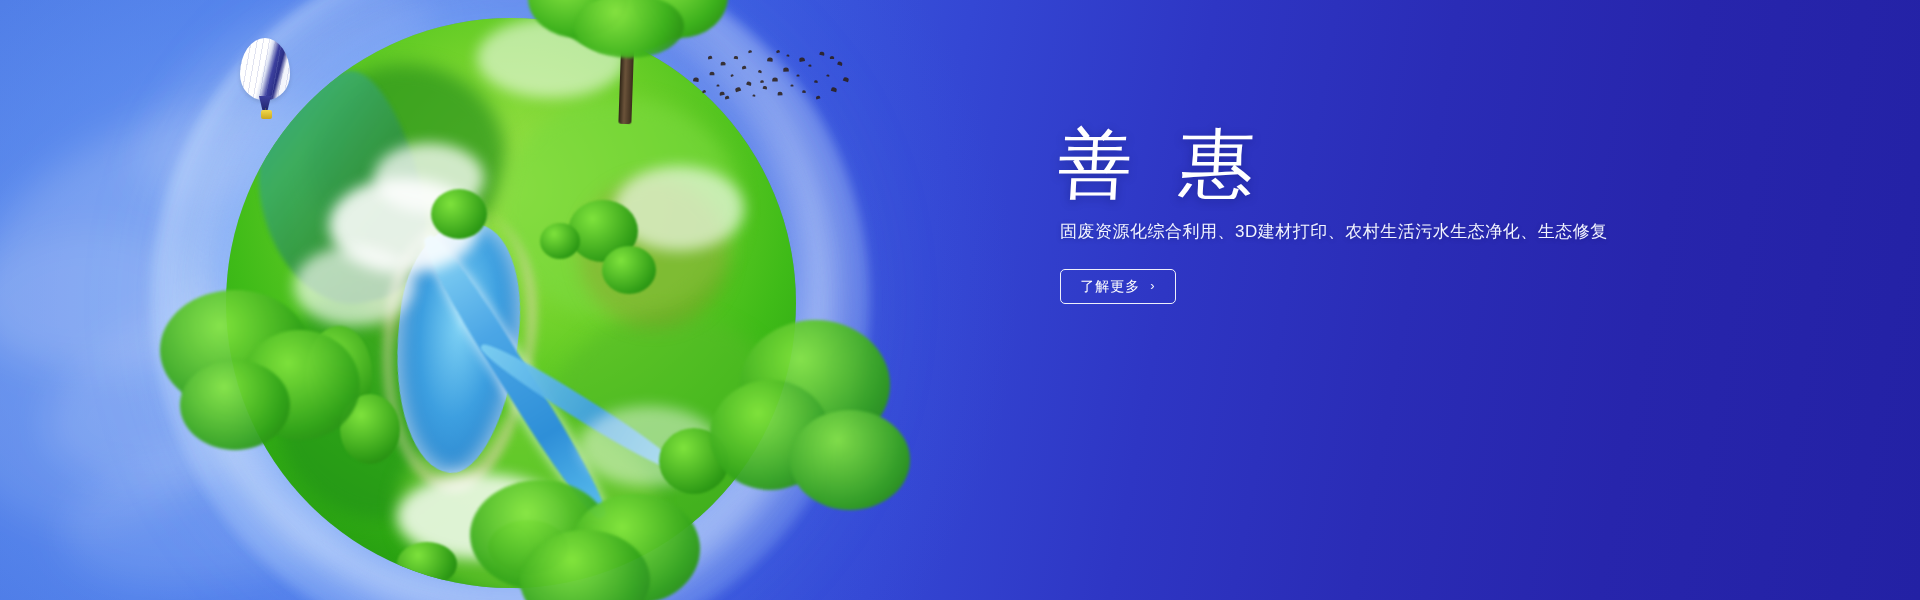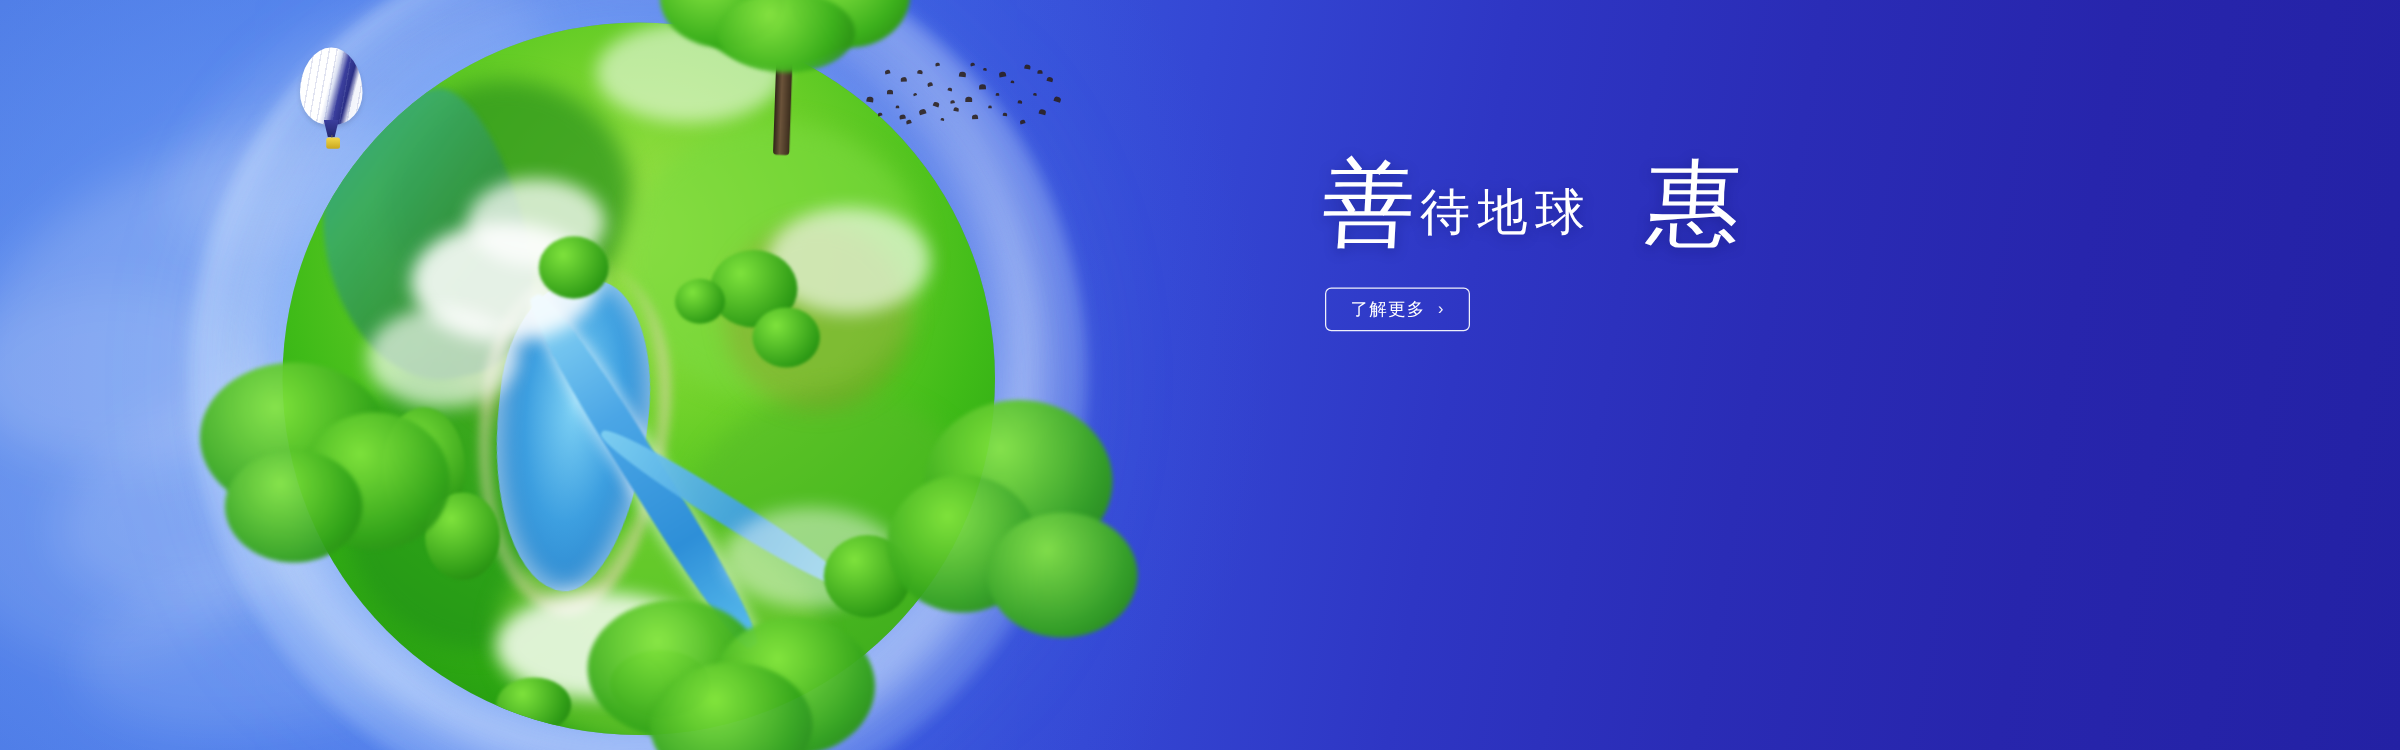--- a/index.html
+++ b/index.html
@@ -424,26 +424,26 @@
       <span class="bd" style="left: 30px; top: 48px; transform: rotate(-10deg) scale(1.2);"></span>
       <span class="bd" style="left: 86px; top: 6px; transform: rotate(-18deg) scale(0.866667);"></span>
       <span class="bd" style="left: 110px; top: 14px; transform: rotate(-10deg) scale(1.36667);"></span>
       <span class="bd" style="left: 140px; top: 12px; transform: rotate(0deg) scale(1.03333);"></span>
     </div>
 
   <div class="content">
 
     <div class="headline">
       <span class="hl-big">善</span>
-      <span class="hl-small">待地球</span>
       <span class="hl-gap"></span>
       <span class="hl-big">惠</span>
     </div>
 
 
+    <div class="desc">固废资源化综合利用、3D建材打印、农村生活污水生态净化、生态修复</div>
 
     <a href="#" class="cta">
       <span>了解更多</span>
       <span class="chev">›</span>
     </a>
 
   </div>
 
 </div>
 

